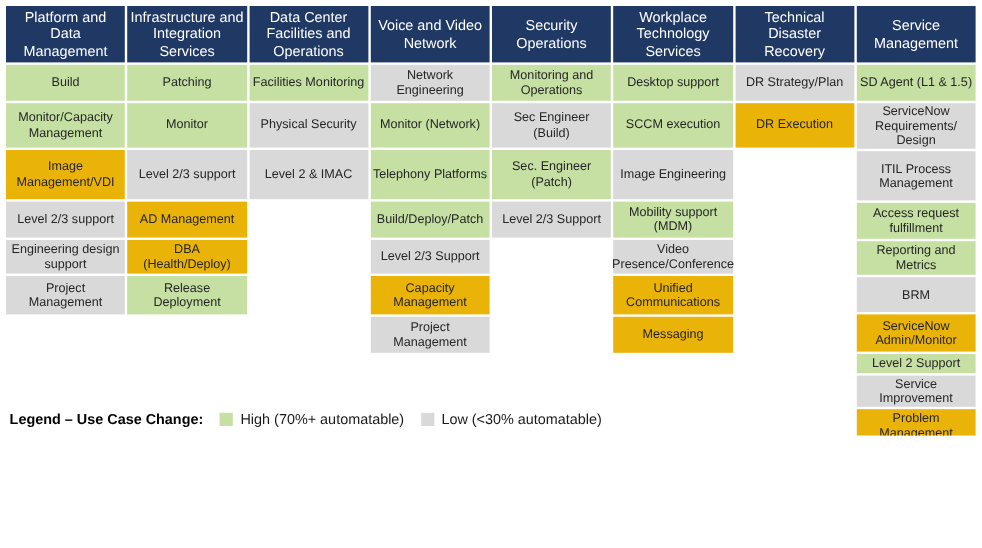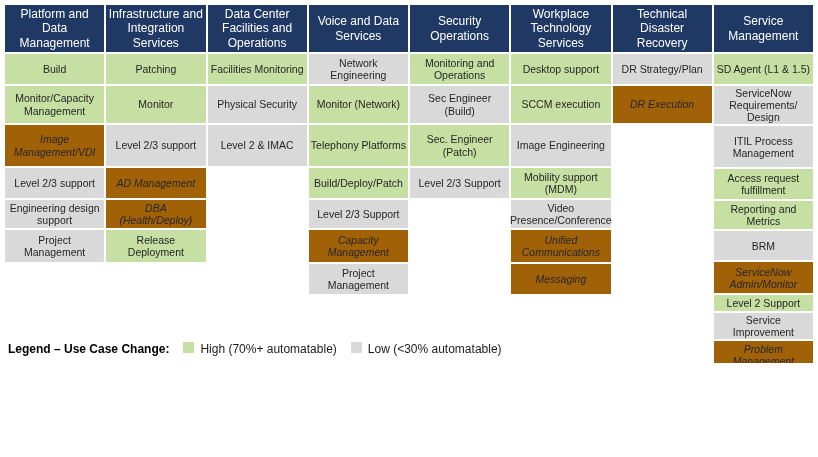--- a/index.html
+++ b/index.html
@@ -22,29 +22,29 @@
     text-align:center;font-size:12px;line-height:1.18;
     padding:2px 2px;
   }
   .cell{
     box-sizing:border-box;
     display:flex;align-items:center;justify-content:center;
     text-align:center;font-size:10.5px;line-height:1.15;
     color:#262626;padding:1px 2px;
   }
   .h{background:#c5e0a2;}
-  .m{background:#a16207;font-style:italic;}
+  .m{background:#eab308;}
   .l{background:#d9d9d9;}
   .legend{
     position:absolute;left:8px;bottom:7px;
     display:flex;align-items:center;gap:14px;
     font-size:12px;color:#1a1a1a;white-space:nowrap;
   }
   .legend-label{font-weight:bold;color:#000000;}
-  .legend-item{display:flex;gap:6px;}
+  .legend-item{display:flex;align-items:center;gap:6px;}
   .swatch{width:11px;height:11px;display:inline-block;flex:0 0 auto;}
 </style>
 </head>
 <body>
 
 <div class="canvas">
 
   <div class="matrix">
 
     <div class="col">
@@ -68,21 +68,21 @@
     </div>
 
     <div class="col">
       <div class="hdr">Data Center Facilities and Operations</div>
       <div class="cell h" style="min-height:30px">Facilities Monitoring</div>
       <div class="cell l" style="min-height:37px">Physical Security</div>
       <div class="cell l" style="min-height:41px">Level 2 &amp; IMAC</div>
     </div>
 
     <div class="col">
-      <div class="hdr">Voice and Data Services</div>
+      <div class="hdr">Voice and Video Network</div>
       <div class="cell l" style="min-height:30px">Network Engineering</div>
       <div class="cell h" style="min-height:37px">Monitor (Network)</div>
       <div class="cell h" style="min-height:41px">Telephony Platforms</div>
       <div class="cell h" style="min-height:30px">Build/Deploy/Patch</div>
       <div class="cell l" style="min-height:28px">Level 2/3 Support</div>
       <div class="cell m" style="min-height:32px">Capacity Management</div>
       <div class="cell l" style="min-height:30px">Project Management</div>
     </div>
 
     <div class="col">

